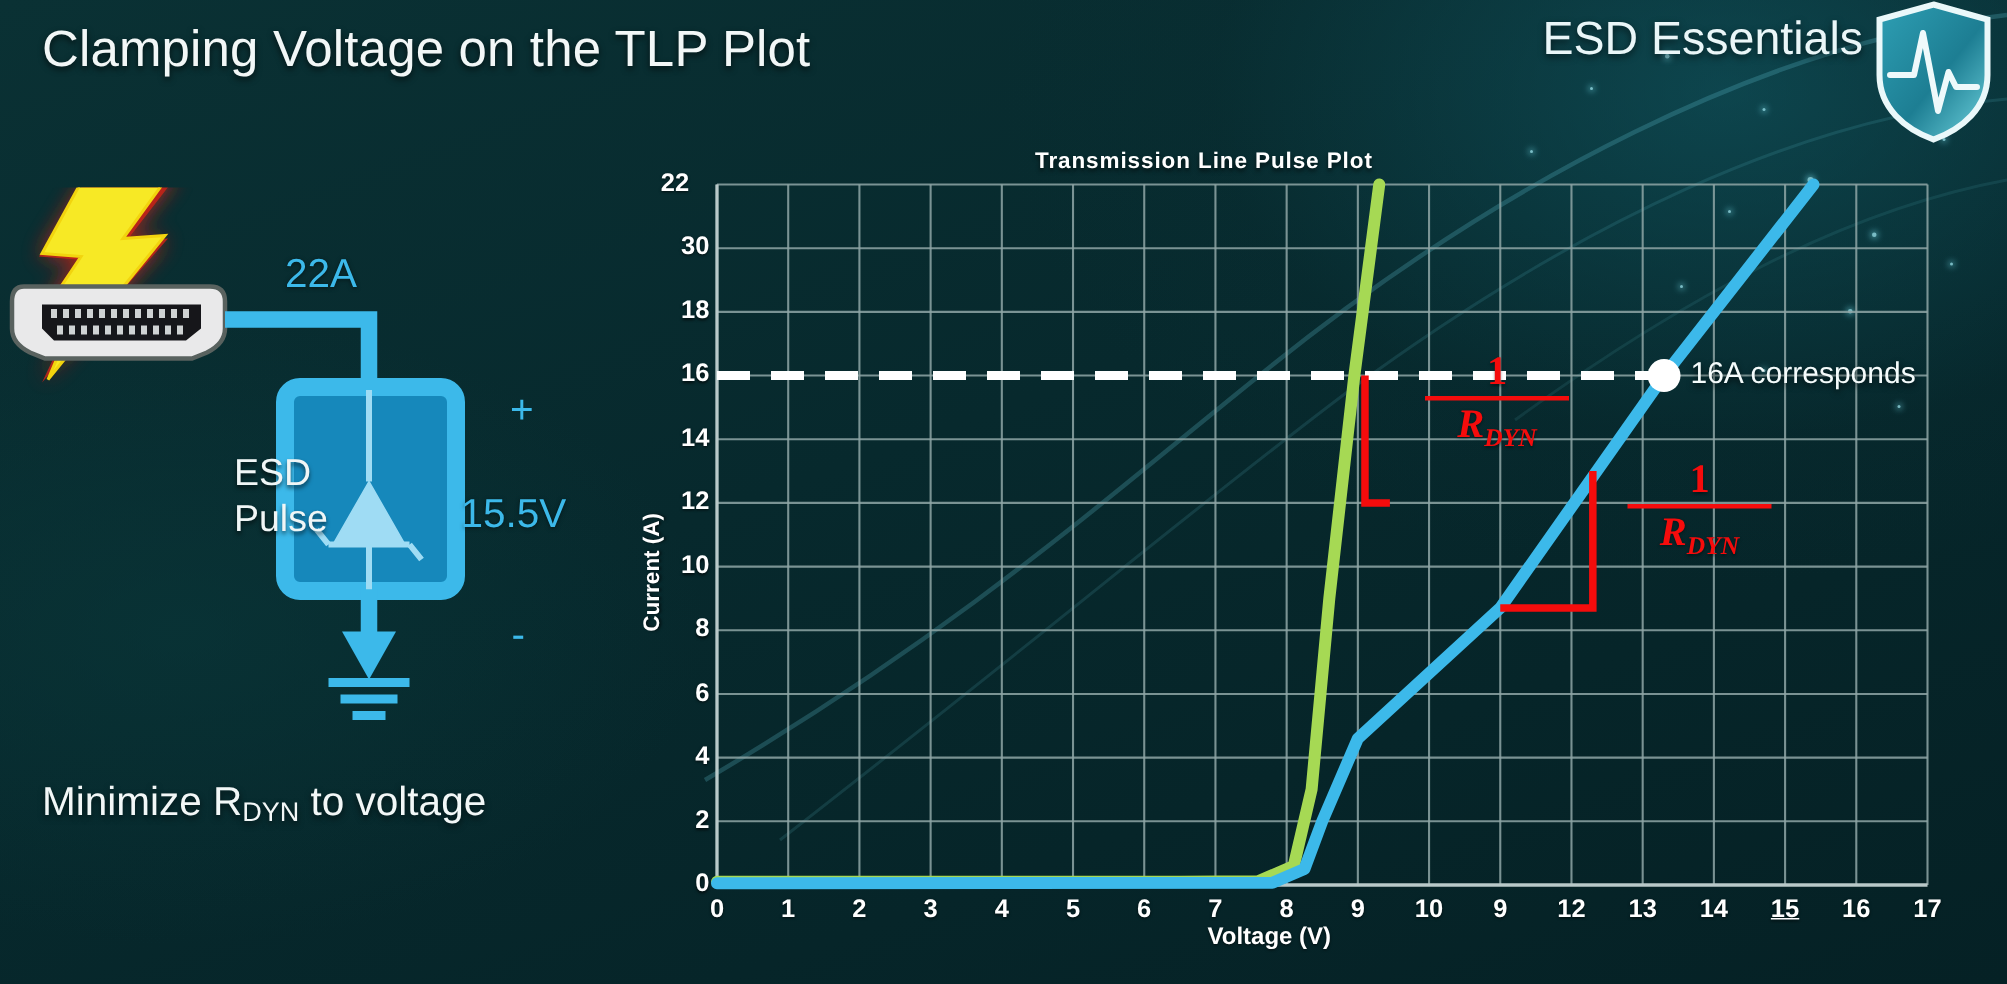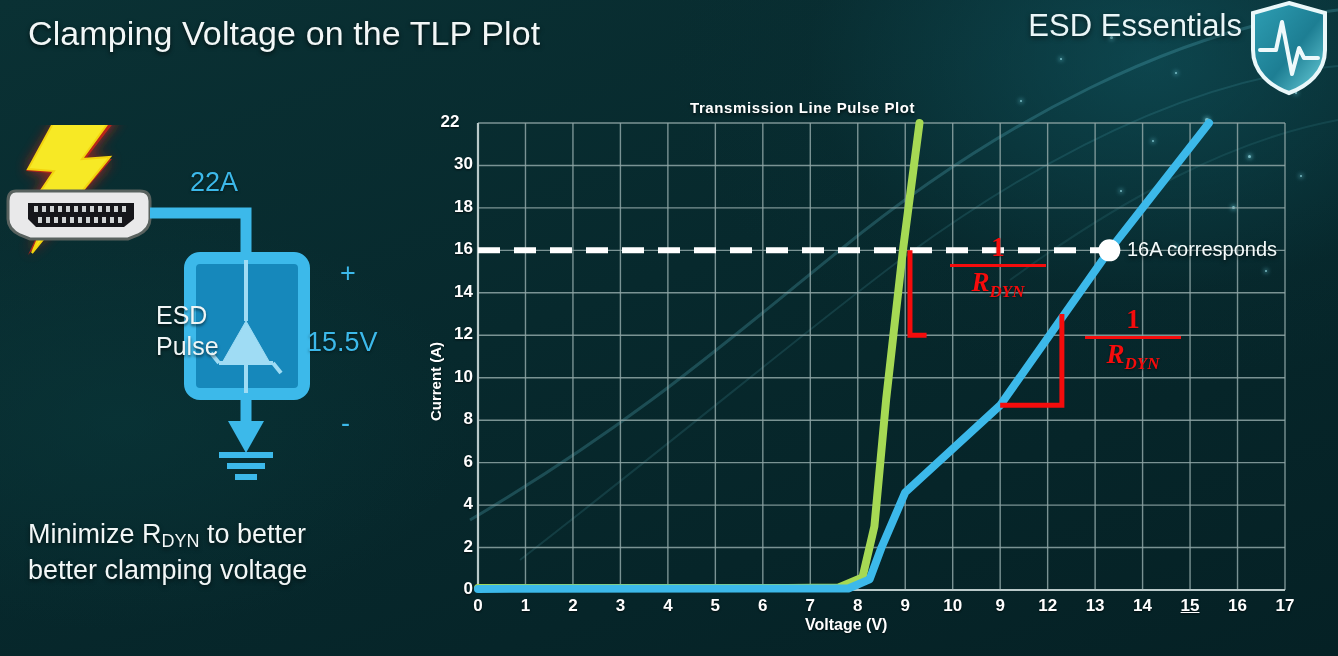--- a/index.html
+++ b/index.html
@@ -229,22 +229,21 @@
   <div id="lbl-22a">22A</div>
   <div id="lbl-155">15.5V</div>
   <div id="lbl-plus">+</div>
   <div id="lbl-minus">-</div>
   <div id="lbl-esd">
     <div>ESD</div>
     <div>Pulse</div>
   </div>
 
   <div id="caption">
-    <div><span>Minimize R</span><span class="sub">DYN</span><span> to better</span></div>
-    <div>better clamping voltage</div>
+    <div><span>Minimize R</span><span class="sub">DYN</span><span> to voltage</span></div>
   </div>
 
   <div id="chart">
     <div id="chart-title">Transmission Line Pulse Plot</div>
     <div id="ylabel">Current (A)</div>
     <div id="xlabel">Voltage (V)</div>
     <div id="yticks">
         <div class="ytick" style="top: 491px;">0</div>
         <div class="ytick" style="top: 448.545px;">2</div>
         <div class="ytick" style="top: 406.091px;">4</div>

